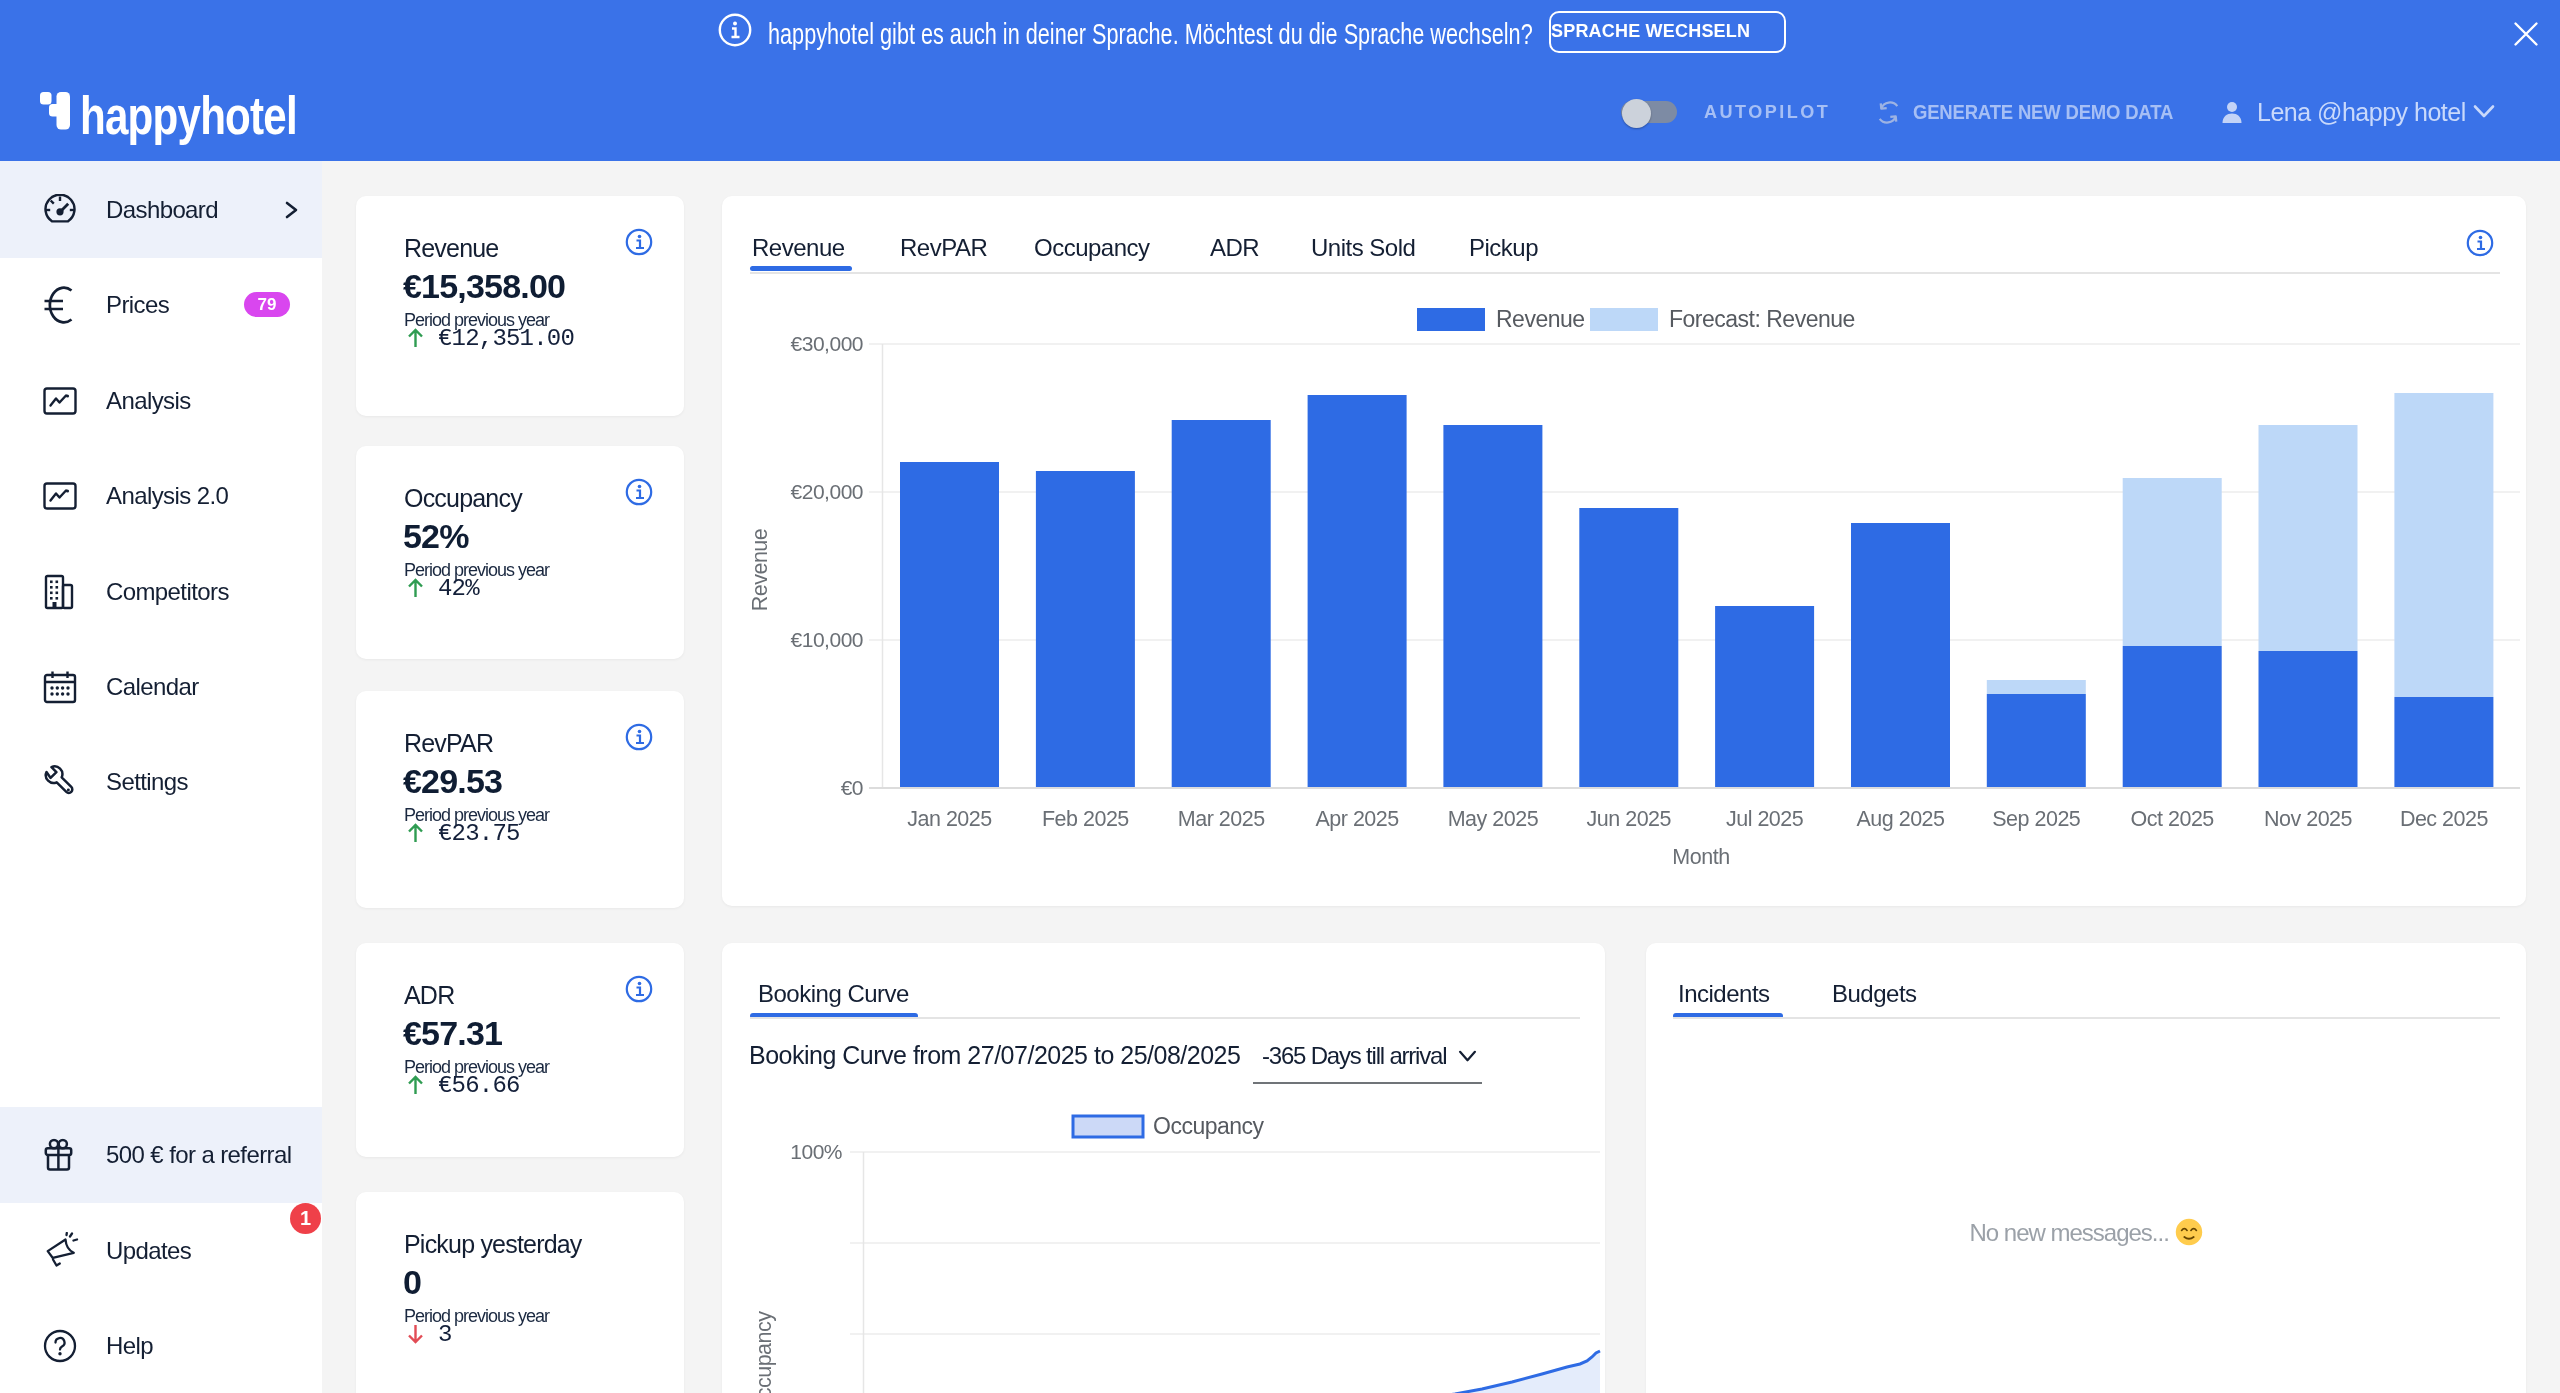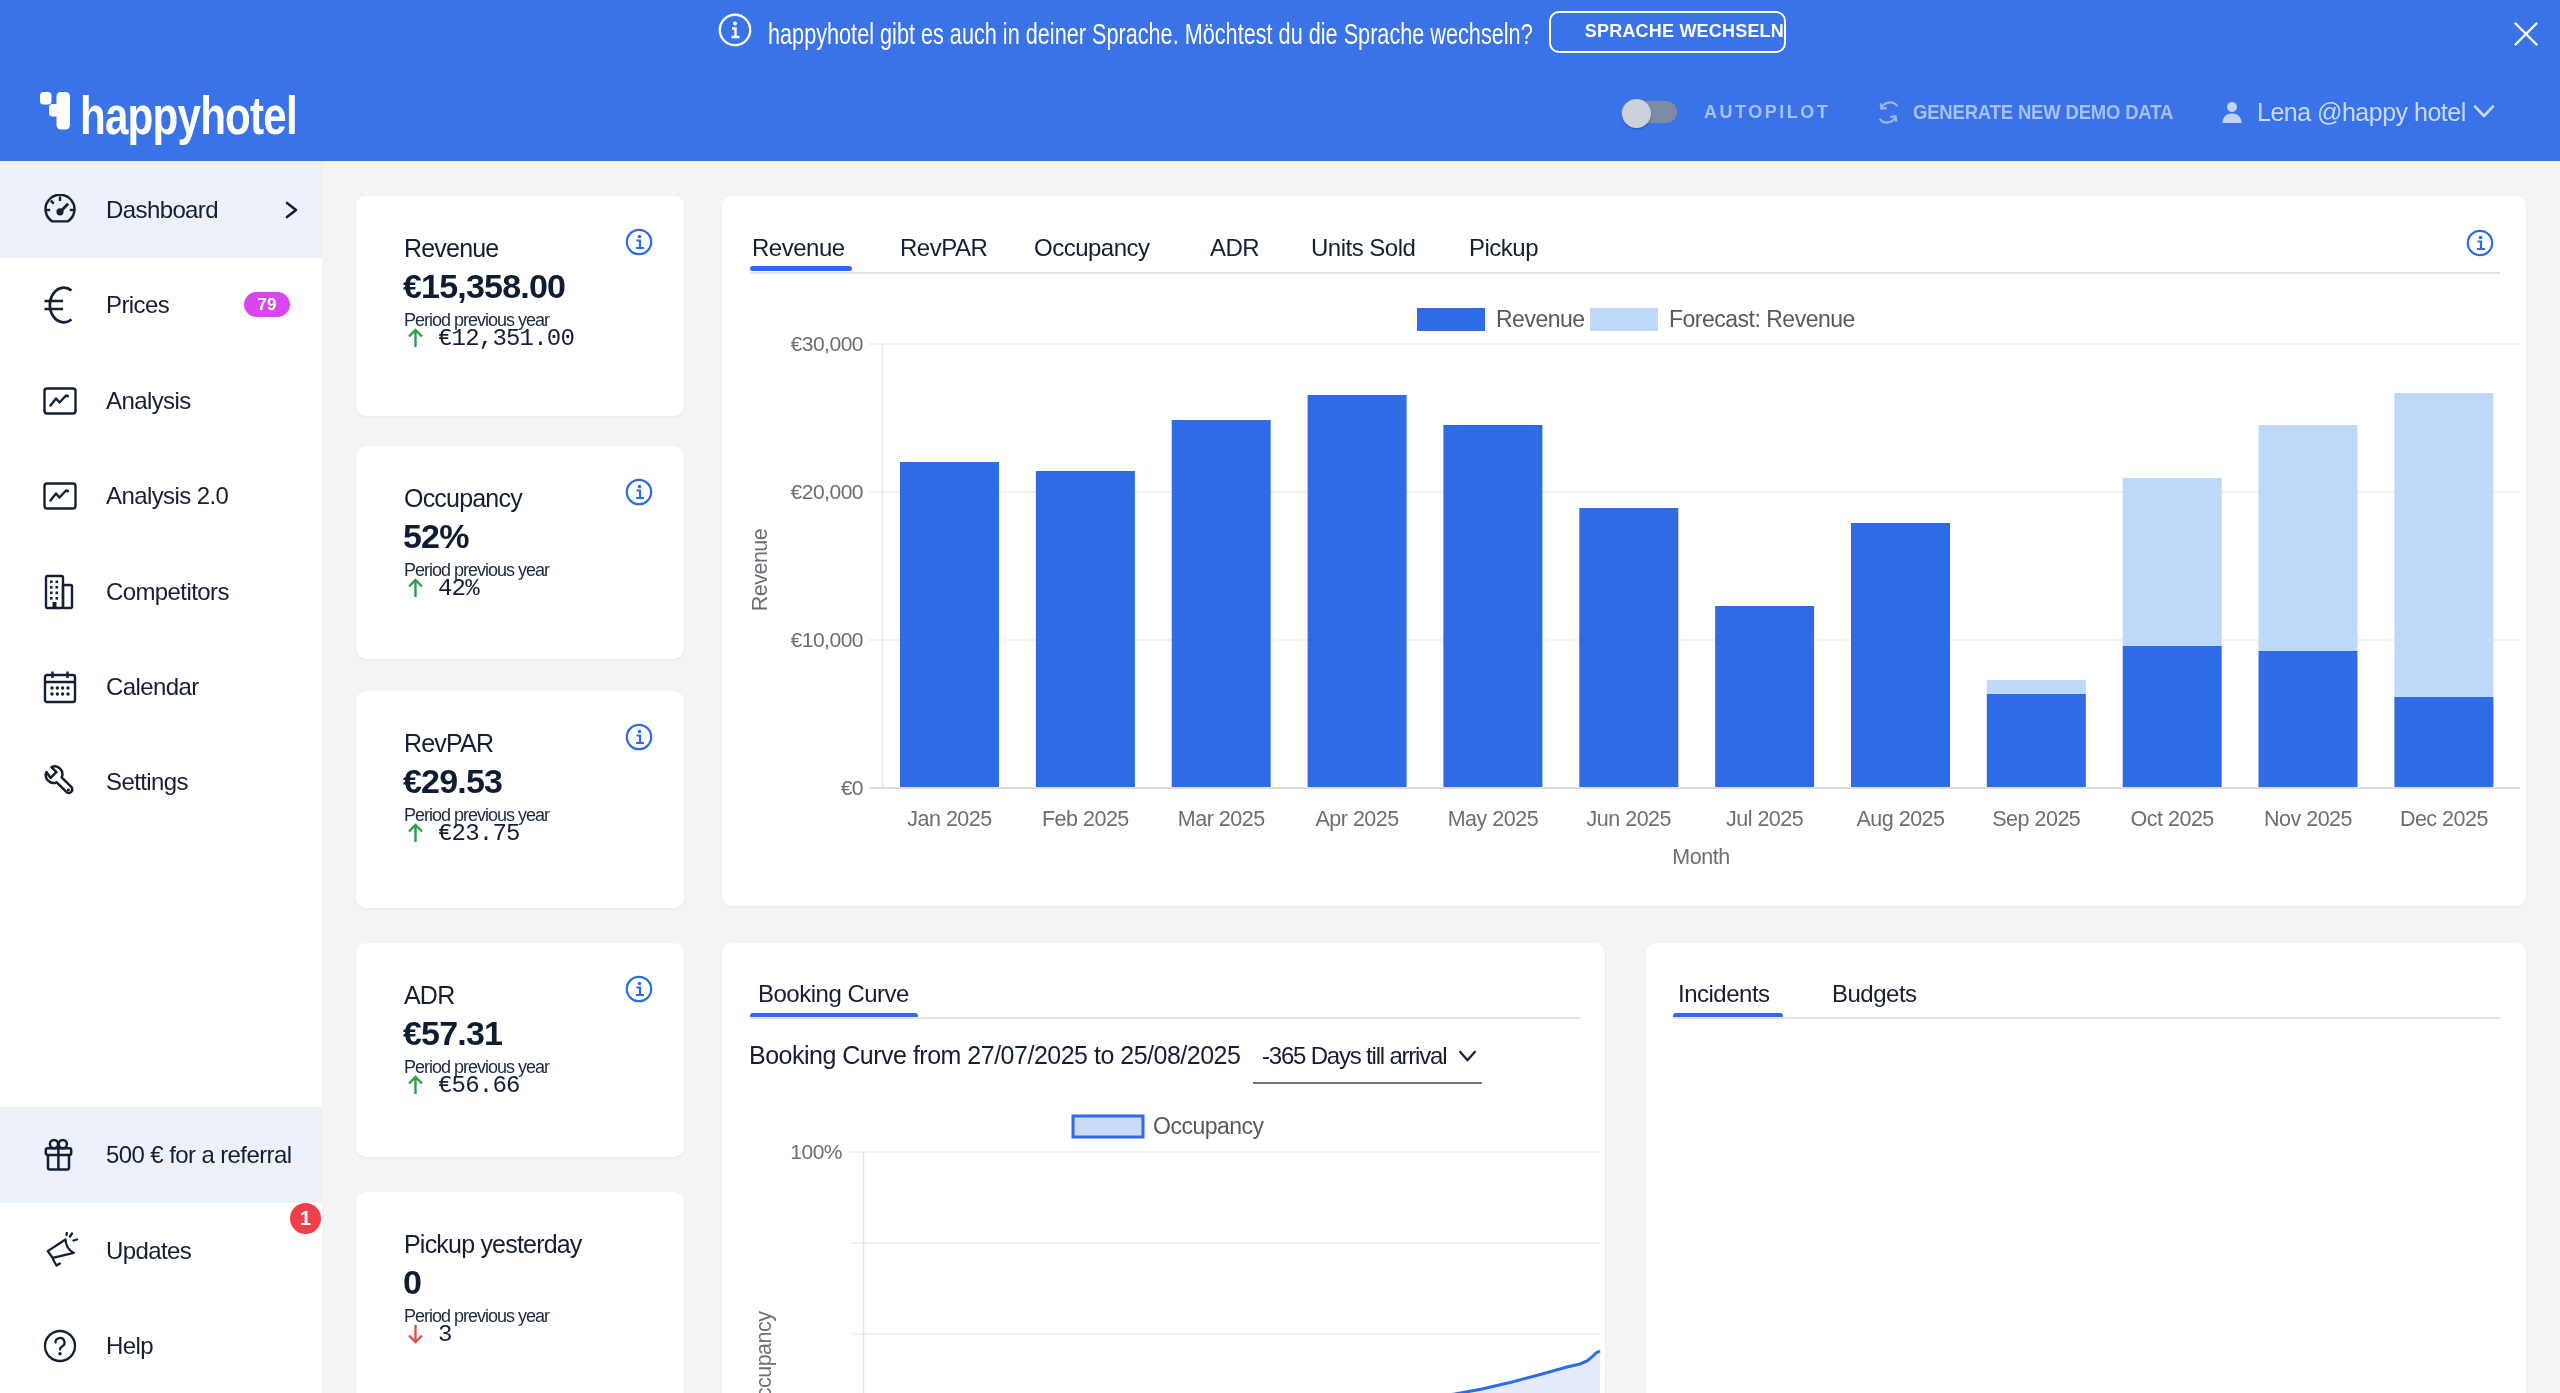--- a/index.html
+++ b/index.html
@@ -3,21 +3,21 @@
 <meta charset="utf-8">
 <style>
 * { margin:0; padding:0; box-sizing:border-box; }
 html,body { width:2560px; height:1393px; overflow:hidden; }
 body { font-family:"Liberation Sans", sans-serif; background:#f4f4f4; position:relative; }
 .abs { position:absolute; }
 
 #bluehead { position:absolute; top:0; left:0; width:2560px; height:161px; background:#3a72e8; }
 #banner-info { position:absolute; left:718px; top:13px; width:34px; height:34px; }
 #banner-text { position:absolute; left:768px; top:18px; font-size:29px; color:#fff; font-weight:400; letter-spacing:0; white-space:nowrap; transform:scaleX(0.747); transform-origin:0 0; }
-#banner-btn { position:absolute; left:1549px; top:11px; width:237px; height:42px; border:2.5px solid #fff; border-radius:10px; color:#fff; font-size:18px; font-weight:700; letter-spacing:0.2px; text-align:right; line-height:37px; }
+#banner-btn { position:absolute; left:1549px; top:11px; width:237px; height:42px; border:2.5px solid #fff; border-radius:10px; color:#fff; font-size:18px; font-weight:700; letter-spacing:0.2px; text-align:left; line-height:37px; }
 #banner-x { position:absolute; left:2512px; top:20px; width:28px; height:28px; }
 
 #logo { position:absolute; left:40px; top:88px; }
 #logotext { position:absolute; left:80px; top:84px; font-size:54px; font-weight:700; color:#fff; letter-spacing:-1px; transform:scaleX(0.78); transform-origin:0 0; white-space:nowrap; }
 
 .hdrlabel { position:absolute; top:99px; font-size:21px; color:rgba(255,255,255,0.55); font-weight:700; white-space:nowrap; }
 #lbl-autopilot { left:1704px; letter-spacing:2.5px; top:102px; font-size:18px;}
 #lbl-gen { left:1913px; letter-spacing:-0.2px; top:101px; font-size:20px; transform:scaleX(0.925); transform-origin:0 0;}
 #lbl-user { left:2257px; color:#c9d9fb; font-size:25px; top:98px; font-weight:400; letter-spacing:-0.5px;}
 
@@ -378,13 +378,19 @@
     <path d="M700 296 L733 291 L760 286 L790 279 L820 271 L845 264 L858 261 L865 258 L870 254 L874 250 L878 248 L878 310 L700 310 Z" fill="rgba(46,107,227,0.13)"></path>
     <path d="M700 296 L733 291 L760 286 L790 279 L820 271 L845 264 L858 261 L865 258 L870 254 L874 250 L878 248" fill="none" stroke="#2e6be4" stroke-width="3"></path>
   </svg>
 </div>
 
 <div class="card" id="incidentscard" style="left:1646px; top:943px; width:880px; height:470px;">
   <div class="tab" style="position:absolute; left:32px; top:37px;">Incidents</div>
   <div class="tab" style="position:absolute; left:186px; top:37px;">Budgets</div>
   <div class="abs" style="left:27px; top:70px; width:110px; height:6px; background:#2e6be4; border-radius:3px;"></div>
   <div class="abs" style="left:27px; top:74px; width:827px; height:2px; background:#e4e4e4;"></div>
+  <div class="abs" style="left:0; top:275px; width:880px; text-align:center; font-size:24px; color:#9ba1a8; letter-spacing:-1px;">No new messages... <svg width="28" height="28" viewBox="0 0 36 36" style="vertical-align:-5px;">
+        <circle cx="18" cy="18" r="17" fill="#ffcc4d"></circle>
+        <path d="M8.5 16 q3.5 -4.5 7 0" fill="none" stroke="#664500" stroke-width="2.2" stroke-linecap="round"></path>
+        <path d="M20.5 16 q3.5 -4.5 7 0" fill="none" stroke="#664500" stroke-width="2.2" stroke-linecap="round"></path>
+        <path d="M12 24.5 q6 4.5 12 0" fill="none" stroke="#664500" stroke-width="2.4" stroke-linecap="round"></path>
+      </svg></div>
 </div>
 
 </body></html>

